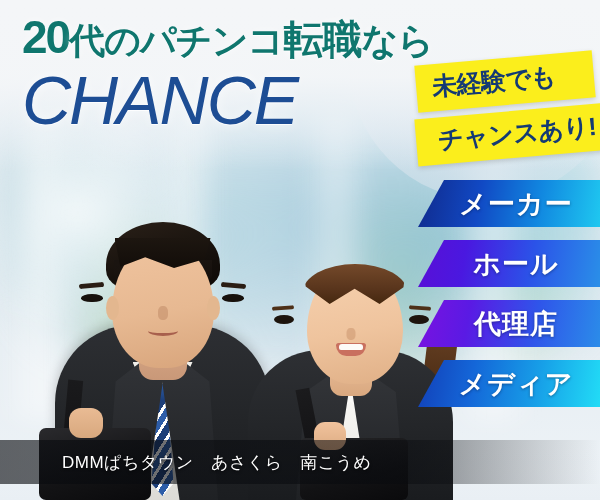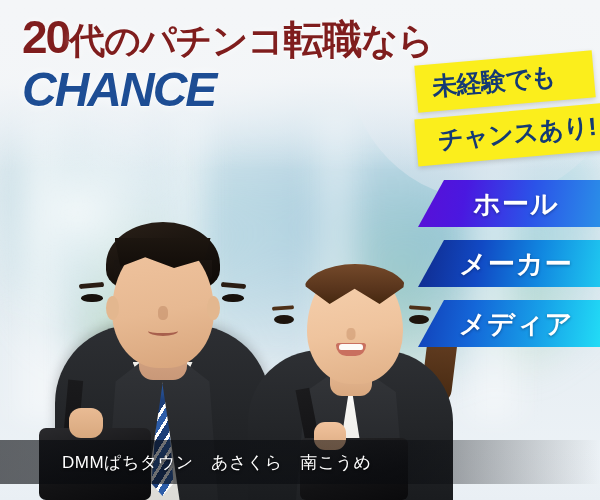--- a/index.html
+++ b/index.html
@@ -244,28 +244,28 @@
   }
   .w-hand{
     position:absolute;left:66px;bottom:50px;width:32px;height:28px;
     background:linear-gradient(180deg,#f1c39d,#dcab82);border-radius:11px;
   }
 
   
   .headline{position:absolute;left:22px;top:14px;z-index:6;}
   .line1{
     font-size:40px;font-weight:700;letter-spacing:-1px;
-    color:#7f1d1d;line-height:1;white-space:nowrap;
+    color:#0f766e;line-height:1;white-space:nowrap;
     text-shadow:0 1px 0 rgba(255,255,255,.75),0 0 10px rgba(255,255,255,.65);
   }
   .line1 .num{font-size:46px;letter-spacing:-2px;}
   .line1 .small{font-size:36px;}
   .logo{
     margin-top:6px;display:flex;align-items:baseline;
-    font-size:48px;font-weight:700;font-style:italic;letter-spacing:-2px;
+    font-size:68px;font-weight:400;font-style:italic;letter-spacing:-2px;
     line-height:1;white-space:nowrap;
     text-shadow:0 1px 0 rgba(255,255,255,.8),0 0 12px rgba(255,255,255,.7);
   }
   .logo .chance{color:#1d4d94;}
   .logo .up{position:relative;margin-left:14px;color:#1d4d94;}
   .logo .up .u{color:#2aa3e6;position:relative;}
   .logo .up .u:after{
     content:"";position:absolute;right:-2px;top:-4px;
     width:12px;height:40px;
     background:linear-gradient(200deg,#2aa3e6,#39bdf2);
@@ -393,25 +393,28 @@
       <span class="chance">CHANCE</span>
     </div>
   </div>
 
   <div class="callouts">
     <div class="callout callout-1">未経験でも</div>
     <div class="callout callout-2">チャンスあり!</div>
   </div>
 
   <div class="cats">
+    <div class="cat cat-0">
+      <span class="cat-label">メーカー</span>
+    </div>
     <div class="cat cat-1">
       <span class="cat-label">ホール</span>
     </div>
-    <div class="cat cat-0">
-      <span class="cat-label">メーカー</span>
+    <div class="cat cat-3">
+      <span class="cat-label">代理店</span>
     </div>
     <div class="cat cat-4">
       <span class="cat-label">メディア</span>
     </div>
   </div>
 
   <div class="caption-band">
     <div class="caption">DMMぱちタウン　あさくら　南こうめ</div>
   </div>
 

